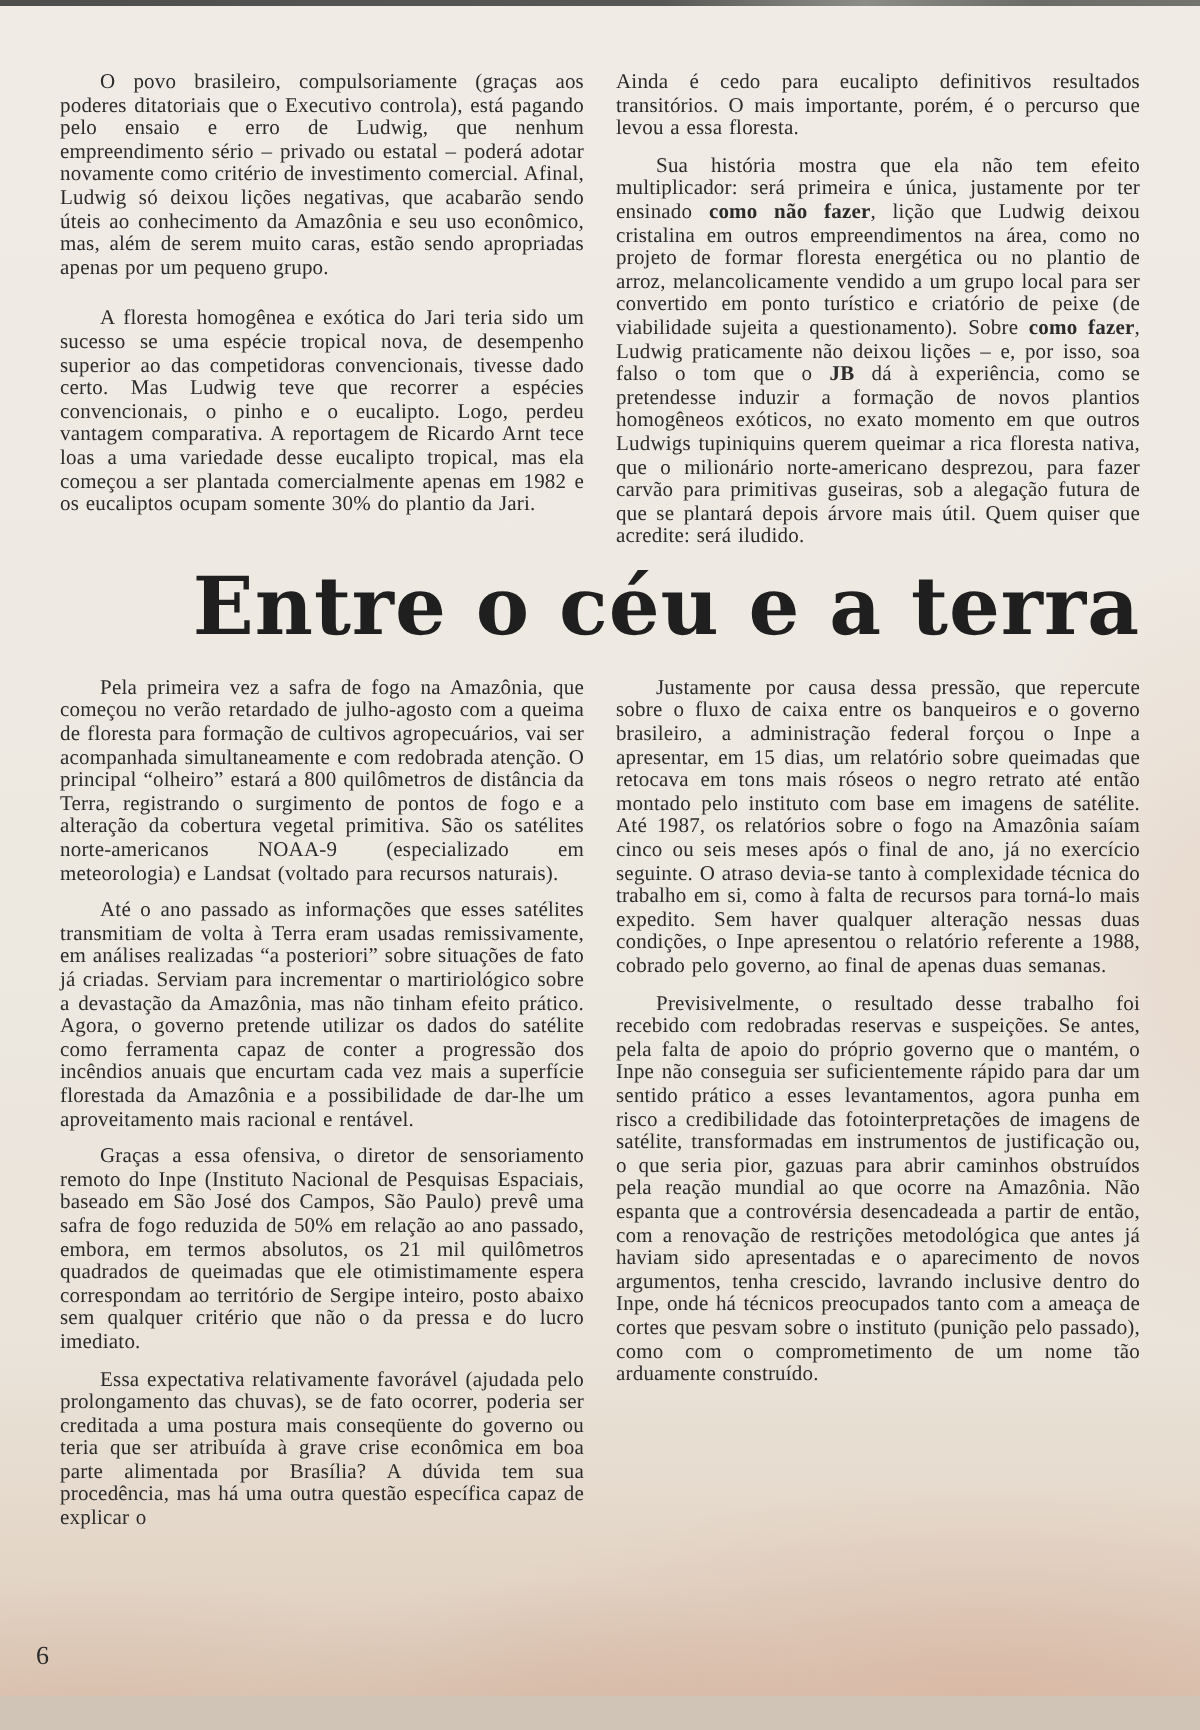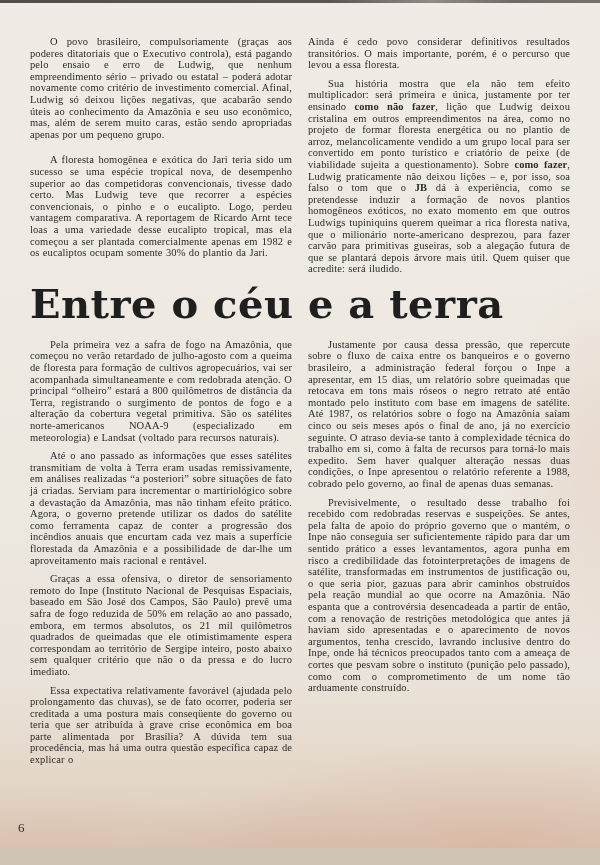--- a/index.html
+++ b/index.html
@@ -38,21 +38,21 @@
     word-spacing:0.6px;
     letter-spacing:0.1px;
     text-indent:20px;
   }
   .para.no-indent{text-indent:0;}
   .para.gap-after{margin-bottom:14px;}
   .para:last-child{margin-bottom:0;}
   .para b{font-weight:700;}
   .headline{
     margin:8px 0 14px 0;
-    text-align:left;
+    text-align:right;
     font-family:"DejaVu Serif","Liberation Serif",serif;
     font-weight:700;
     font-size:40px;
     line-height:42px;
     letter-spacing:0.5px;
     color:#1f1f1f;
     text-indent:0;
   }
   .page-number{
     position:absolute;
@@ -68,21 +68,21 @@
   <div class="scan-edge-top"></div>
 
   <div class="content">
 
     <div class="cols">
       <div class="col">
         <p class="para gap-after">O povo brasileiro, compulsoriamente (graças aos poderes ditatoriais que o Executivo controla), está pagando pelo ensaio e erro de Ludwig, que nenhum empreendimento sério – privado ou estatal – poderá adotar novamente como critério de investimento comercial. Afinal, Ludwig só deixou lições negativas, que acabarão sendo úteis ao conhecimento da Amazônia e seu uso econômico, mas, além de serem muito caras, estão sendo apropriadas apenas por um pequeno grupo.</p>
         <p class="para">A floresta homogênea e exótica do Jari teria sido um sucesso se uma espécie tropical nova, de desempenho superior ao das competidoras convencionais, tivesse dado certo. Mas Ludwig teve que recorrer a espécies convencionais, o pinho e o eucalipto. Logo, perdeu vantagem comparativa. A reportagem de Ricardo Arnt tece loas a uma variedade desse eucalipto tropical, mas ela começou a ser plantada comercialmente apenas em 1982 e os eucaliptos ocupam somente 30% do plantio da Jari.</p>
       </div>
       <div class="col">
-        <p class="para no-indent">Ainda é cedo povo considerar definitivos resultados transitórios. O mais importante, porém, é o percurso que levou a essa floresta.</p>
+        <p class="para no-indent">Ainda é cedo para eucalipto definitivos resultados transitórios. O mais importante, porém, é o percurso que levou a essa floresta.</p>
         <p class="para"><span>Sua história mostra que ela não tem efeito multiplicador: será primeira e única, justamente por ter ensinado </span><b>como não fazer</b><span>, lição que Ludwig deixou cristalina em outros empreendimentos na área, como no projeto de formar floresta energética ou no plantio de arroz, melancolicamente vendido a um grupo local para ser convertido em ponto turístico e criatório de peixe (de viabilidade sujeita a questionamento). Sobre </span><b>como fazer</b><span>, Ludwig praticamente não deixou lições – e, por isso, soa falso o tom que o </span><b>JB</b><span> dá à experiência, como se pretendesse induzir a formação de novos plantios homogêneos exóticos, no exato momento em que outros Ludwigs tupiniquins querem queimar a rica floresta nativa, que o milionário norte-americano desprezou, para fazer carvão para primitivas guseiras, sob a alegação futura de que se plantará depois árvore mais útil. Quem quiser que acredite: será iludido.</span></p>
       </div>
     </div>
 
     <h1 class="headline">Entre o céu e a terra</h1>
 
     <div class="cols">
       <div class="col">
         <p class="para">Pela primeira vez a safra de fogo na Amazônia, que começou no verão retardado de julho-agosto com a queima de floresta para formação de cultivos agropecuários, vai ser acompanhada simultaneamente e com redobrada atenção. O principal “olheiro” estará a 800 quilômetros de distância da Terra, registrando o surgimento de pontos de fogo e a alteração da cobertura vegetal primitiva. São os satélites norte-americanos NOAA-9 (especializado em meteorologia) e Landsat (voltado para recursos naturais).</p>
         <p class="para">Até o ano passado as informações que esses satélites transmitiam de volta à Terra eram usadas remissivamente, em análises realizadas “a posteriori” sobre situações de fato já criadas. Serviam para incrementar o martiriológico sobre a devastação da Amazônia, mas não tinham efeito prático. Agora, o governo pretende utilizar os dados do satélite como ferramenta capaz de conter a progressão dos incêndios anuais que encurtam cada vez mais a superfície florestada da Amazônia e a possibilidade de dar-lhe um aproveitamento mais racional e rentável.</p>

